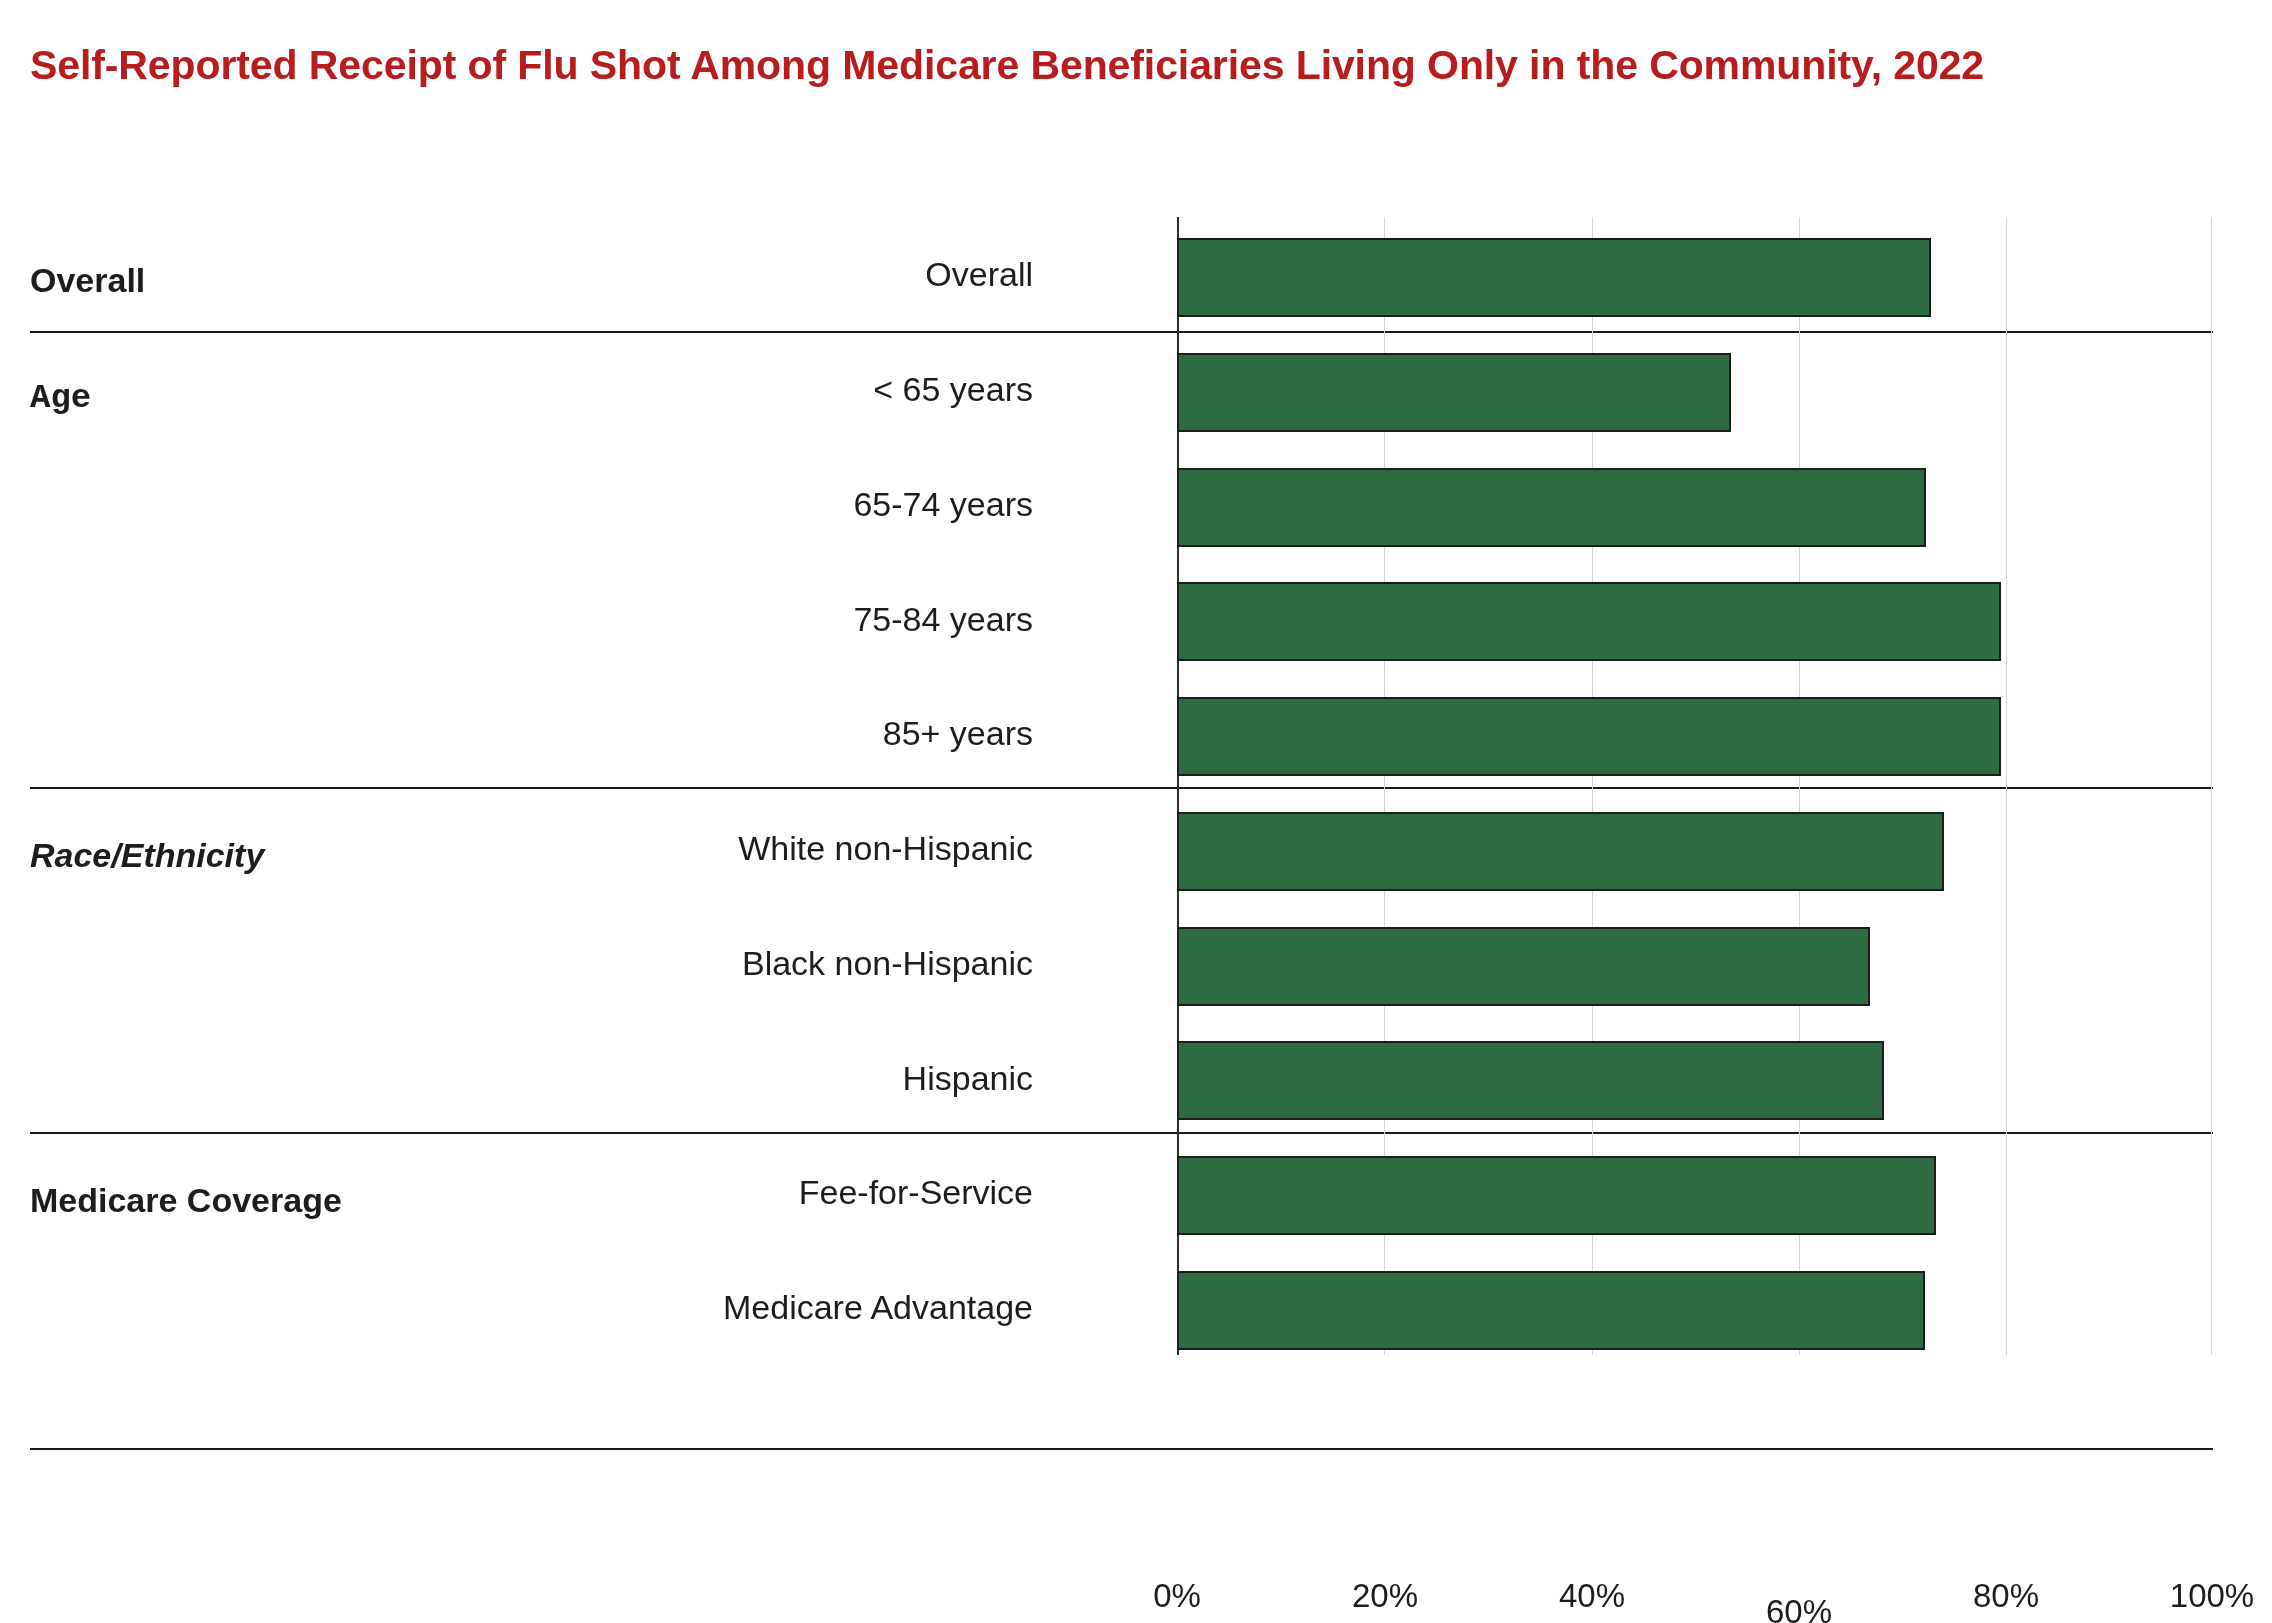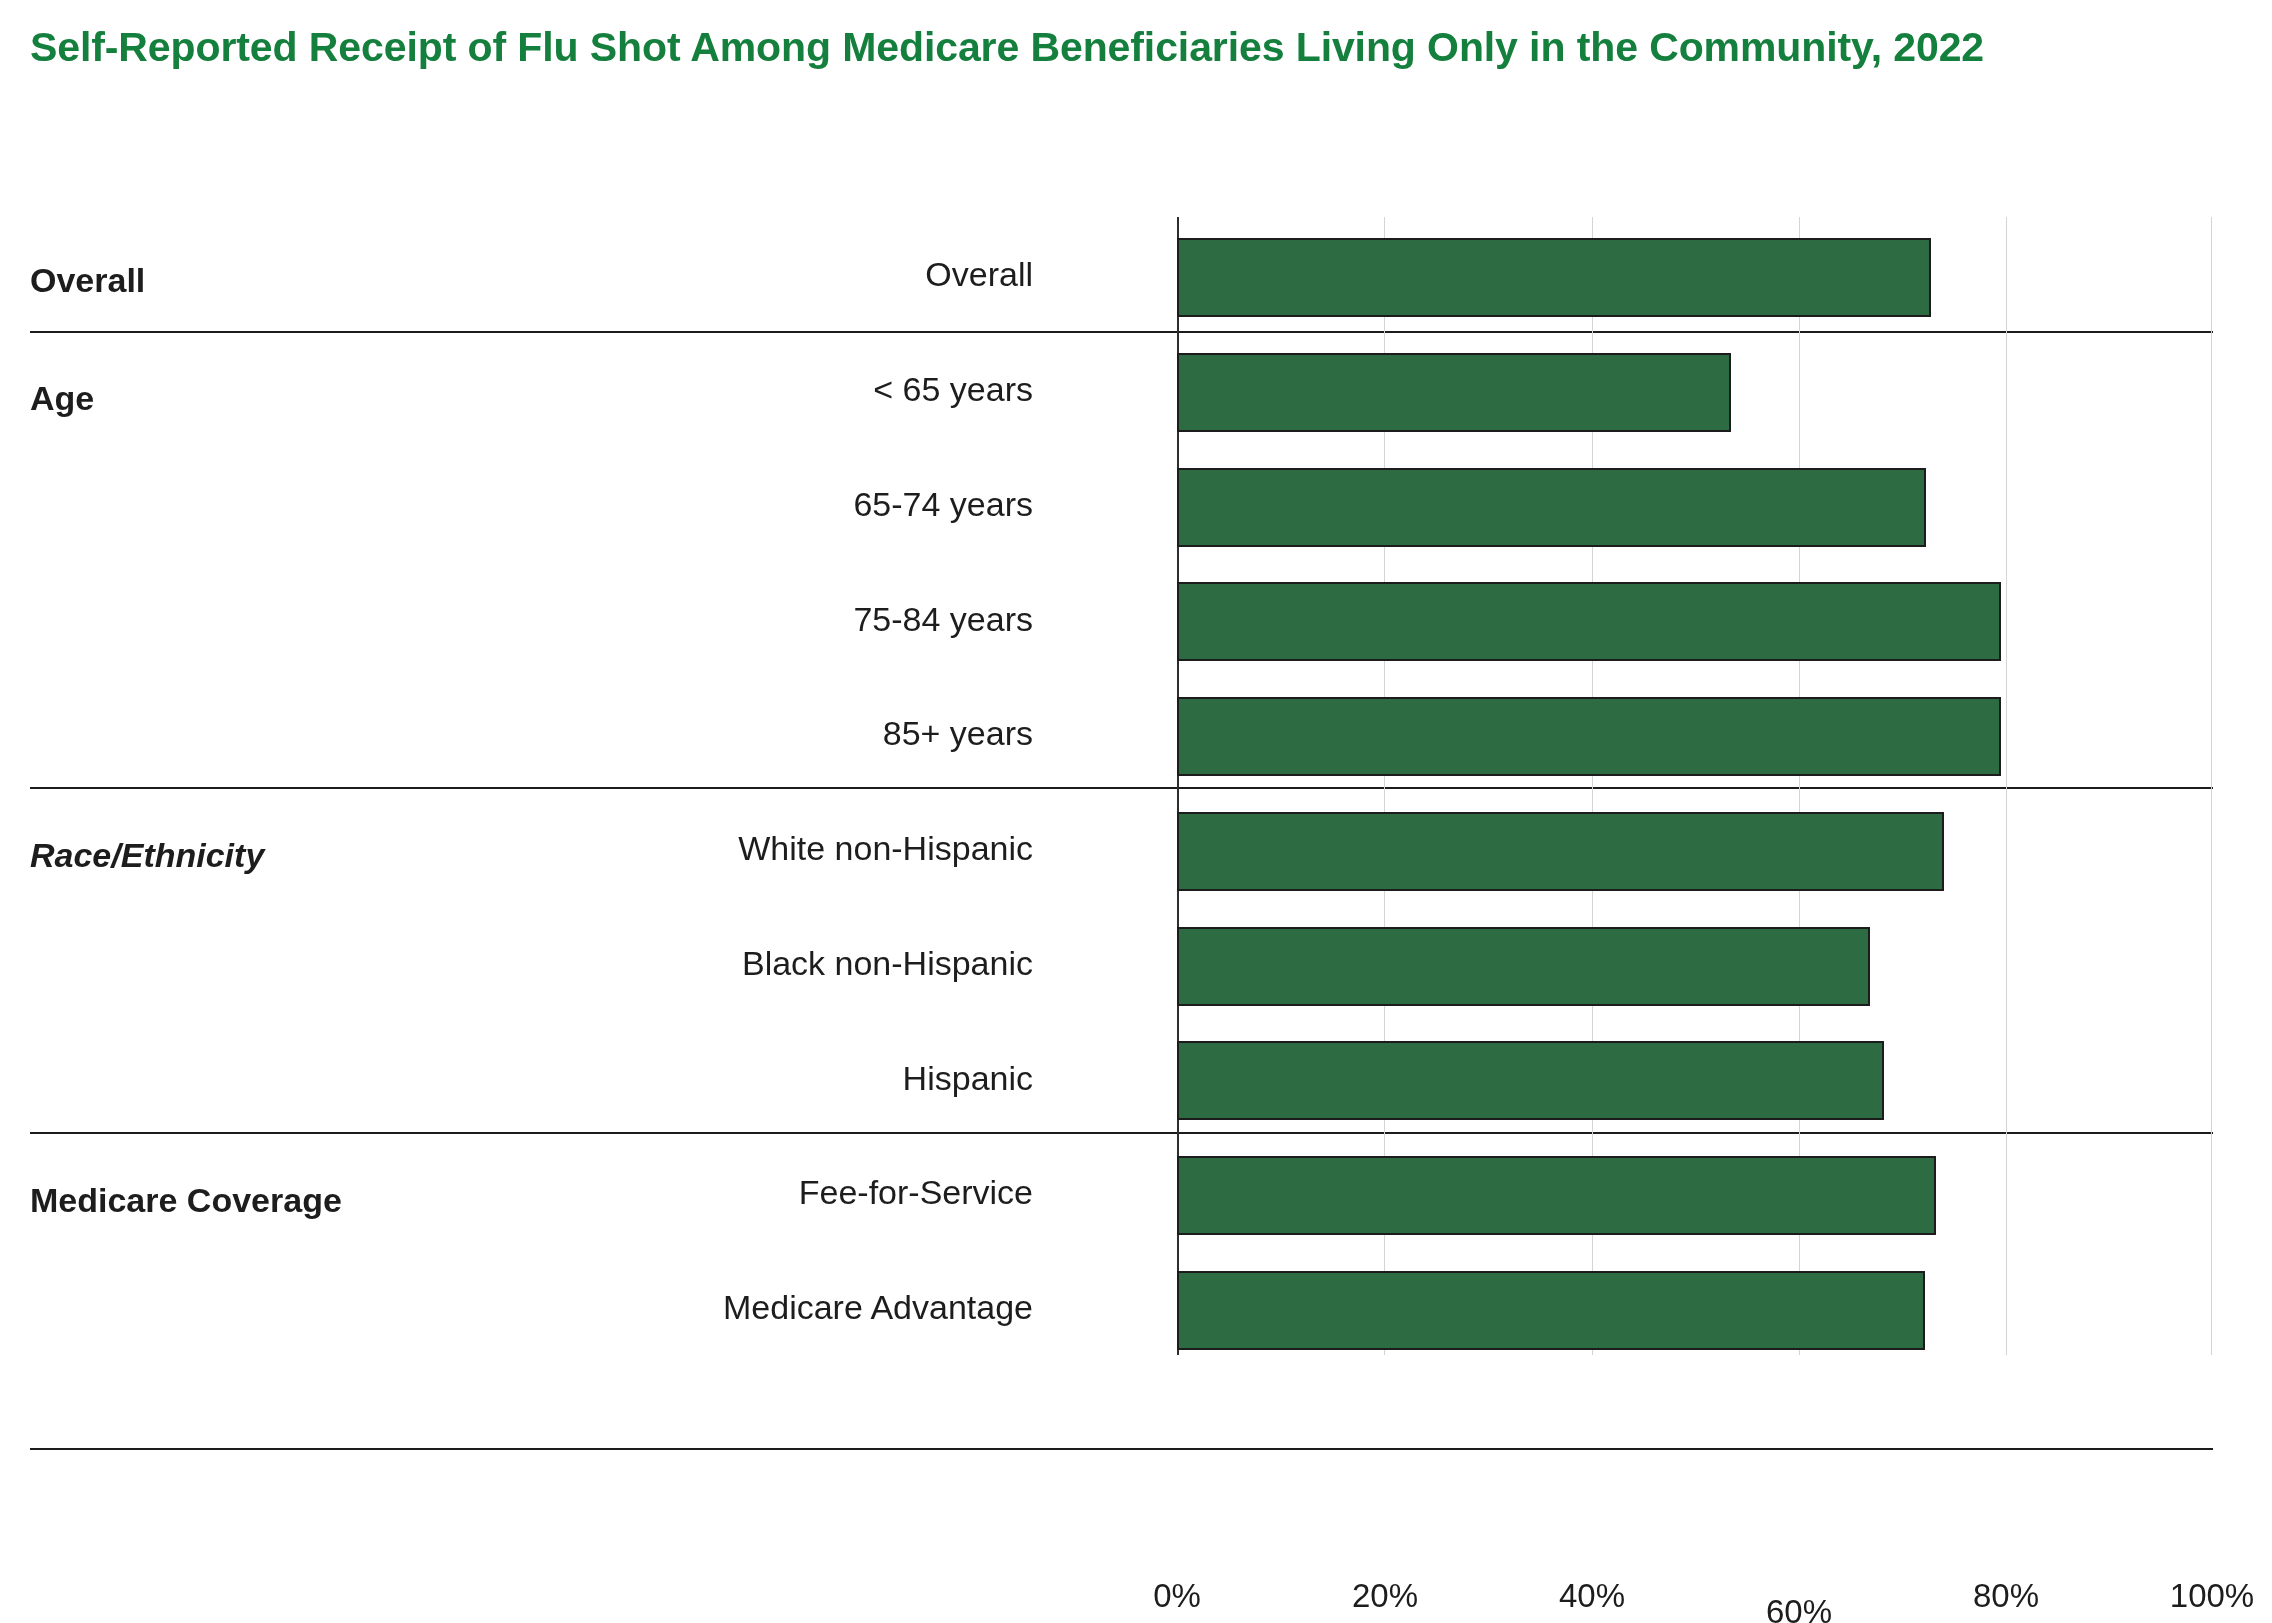--- a/index.html
+++ b/index.html
@@ -13,26 +13,26 @@
     font-family: "Liberation Sans", sans-serif;
     color: #1a1a1a;
     position: relative;
     overflow: hidden;
   }
 
   
   #chart-title {
     position: absolute;
     left: 30px;
-    top: 22px;
+    top: 40px;
     width: 2164px;
     font-size: 41px;
     font-weight: bold;
     line-height: 1.22;
-    color: #15803d;
+    color: #b91c1c;
     letter-spacing: -0.1px;
   }
 
   
   #chart-area {
     position: absolute;
     left: 0;
     top: 210px;
     width: 2155px;
     height: 1161px;
@@ -119,21 +119,21 @@
   }
 </style>
 </head>
 <body>
 
 <div id="chart-title">Self-Reported Receipt of Flu Shot Among Medicare Beneficiaries Living Only in the Community, 2022</div>
 
 <div id="chart-area">
 
   <div class="group-label" style="top:51px;">Overall</div>
-  <div class="group-label" style="top:169px;">Age</div>
+  <div class="group-label" style="top:169px;font-family:Liberation Mono, monospace;">Age</div>
   <div class="group-label" style="top:626px;font-style:italic;">Race/Ethnicity</div>
   <div class="group-label" style="top:971px;">Medicare Coverage</div>
 
   <div class="separator" style="top:121px;"></div>
   <div class="separator" style="top:1238px;"></div>
   <div class="separator" style="top:577px;"></div>
   <div class="separator" style="top:922px;"></div>
 
   <div class="cat-label" style="top:45px;">Overall</div>
   <div class="cat-label" style="top:160px;">&lt; 65 years</div>

